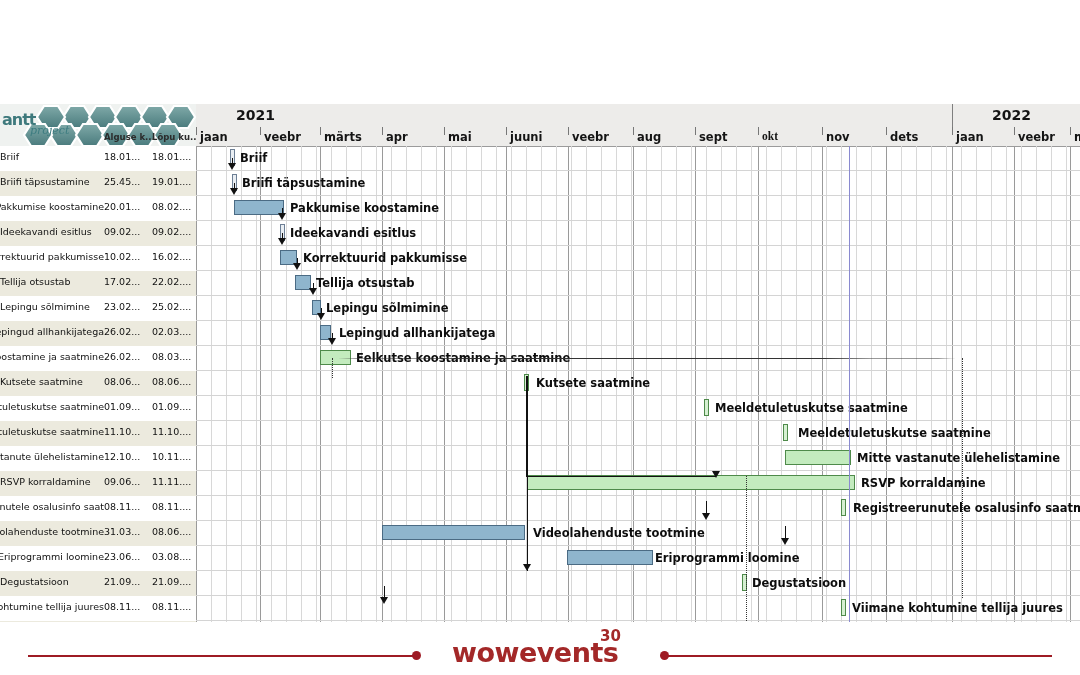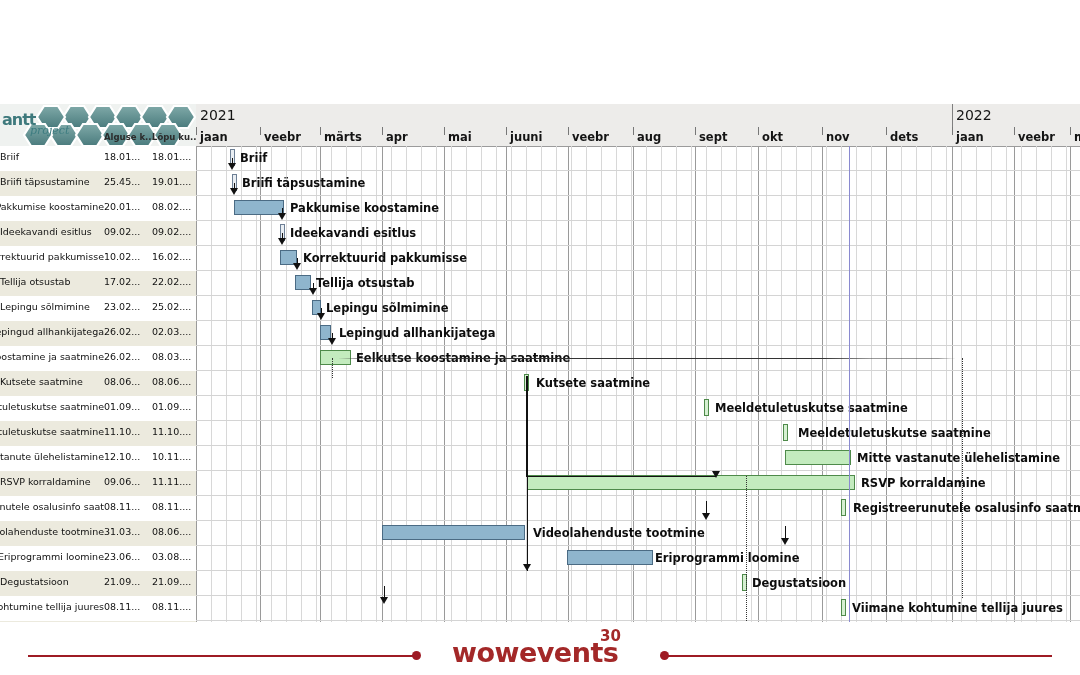--- a/index.html
+++ b/index.html
@@ -46,21 +46,21 @@
   .trow.norm{background:#ffffff;}
   .tname{position:absolute;left:0;top:5px;width:104px;height:16px;overflow:hidden;
          font-size:9.5px;color:#111;white-space:nowrap;direction:rtl;text-align:left;}
   .tdate{position:absolute;top:5px;font-size:9.5px;color:#111;white-space:nowrap;}
   .tdate.s{left:104px;}
   .tdate.e{left:152px;}
 
   
   #chartpane{position:absolute;left:196px;top:0;width:884px;height:518px;overflow:hidden;background:#fff;}
   .yearbar{position:absolute;left:0;top:0;width:884px;height:23px;background:#edecea;border-bottom:1px solid #9b9b9b;}
-  .yearlabel{position:absolute;top:3px;font-size:14px;font-weight:normal;color:#141414;}
+  .yearlabel{position:absolute;top:3px;font-size:14px;font-weight:bold;color:#141414;margin-left:36px;}
   .yeartick{position:absolute;top:0;width:1px;height:23px;background:#7f7f7f;}
   .monthbar{position:absolute;left:0;top:23px;width:884px;height:19px;background:#edecea;border-bottom:1px solid #9b9b9b;}
   .monthlabel{position:absolute;top:3px;font-size:11.5px;font-weight:bold;color:#141414;}
   .monthtick{position:absolute;top:0;width:1px;height:8px;background:#777;}
 
   .gridwrap{position:absolute;left:0;top:42px;width:884px;height:476px;overflow:hidden;}
   .vgrid{position:absolute;top:0;width:1px;height:476px;background:#d8d8d8;}
   .vgrid.month{background:#9a9a9a;}
   .hgrid{position:absolute;left:0;width:884px;height:1px;background:#d4d4d4;}
   .todayline{position:absolute;top:0;width:1px;height:476px;background:#8a8ad0;}
@@ -259,21 +259,21 @@
             <div class="monthlabel" style="left: 252px;">mai</div>
             <div class="monthtick" style="left: 310px;"></div>
             <div class="monthlabel" style="left: 314px;">juuni</div>
             <div class="monthtick" style="left: 372px;"></div>
             <div class="monthlabel" style="left: 376px;">veebr</div>
             <div class="monthtick" style="left: 437px;"></div>
             <div class="monthlabel" style="left: 441px;">aug</div>
             <div class="monthtick" style="left: 499px;"></div>
             <div class="monthlabel" style="left: 503px;">sept</div>
             <div class="monthtick" style="left: 562px;"></div>
-            <div class="monthlabel" style="left: 566px;">okt</div>
+            <div class="monthlabel" style="left: 566px; font-family: Liberation Serif, serif;">okt</div>
             <div class="monthtick" style="left: 626px;"></div>
             <div class="monthlabel" style="left: 630px;">nov</div>
             <div class="monthtick" style="left: 690px;"></div>
             <div class="monthlabel" style="left: 694px;">dets</div>
             <div class="monthtick" style="left: 756px;"></div>
             <div class="monthlabel" style="left: 760px;">jaan</div>
             <div class="monthtick" style="left: 818px;"></div>
             <div class="monthlabel" style="left: 822px;">veebr</div>
             <div class="monthtick" style="left: 874px;"></div>
             <div class="monthlabel" style="left: 878px;">m</div>

